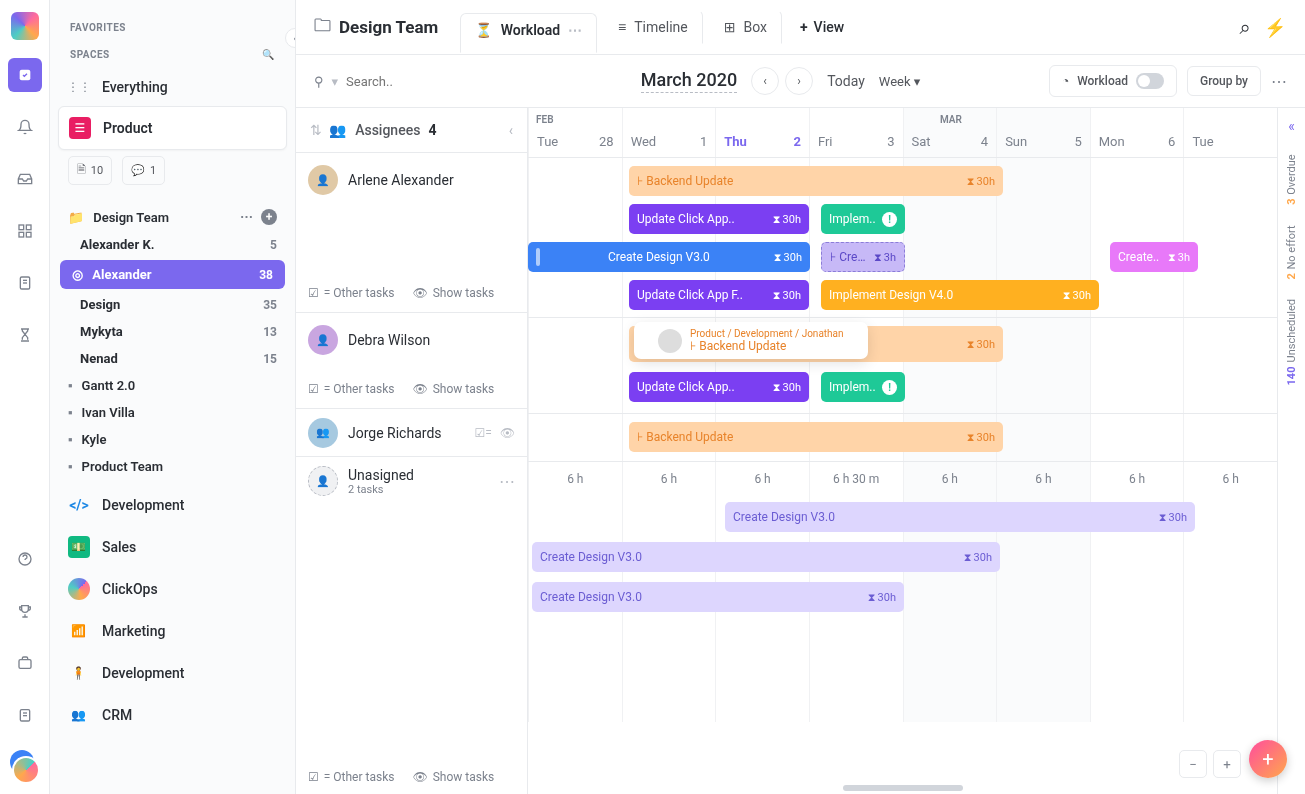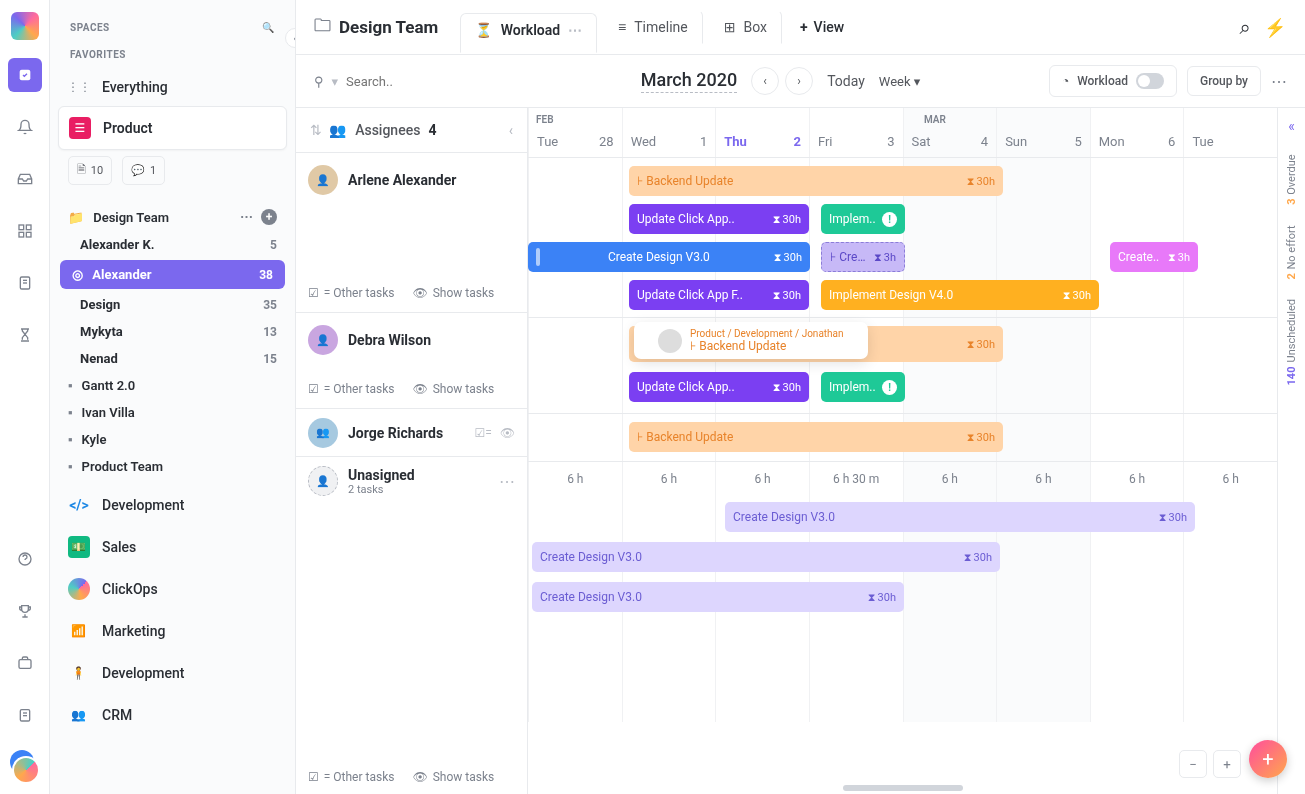--- a/index.html
+++ b/index.html
@@ -48,21 +48,21 @@
 .tb-right{display:flex;gap:10px;align-items:center}
 .pill-btn{border:1px solid #e8eaed;border-radius:6px;padding:7px 12px;font-size:12px;display:flex;align-items:center;gap:8px;cursor:pointer;color:#54575d;font-weight:500}
 .toggle{width:28px;height:16px;border-radius:8px;background:#d1d5db;position:relative}
 .toggle::after{content:"";position:absolute;width:12px;height:12px;border-radius:50%;background:#fff;top:2px;left:2px}
 .content{flex:1;display:flex;min-height:0;position:relative}
 .assignee-col{width:232px;border-right:1px solid #e8eaed;display:flex;flex-direction:column}
 .assignee-hdr{padding:14px 14px;border-bottom:1px solid #e8eaed;display:flex;align-items:center;gap:8px;font-size:14px;font-weight:500;color:#54575d}
 .assignee-row{border-bottom:1px solid #e8eaed;padding:12px;display:flex;flex-direction:column;gap:8px}
 .person{display:flex;align-items:center;gap:10px}
 .person .av{width:30px;height:30px;border-radius:50%;background:#ccc;display:flex;align-items:center;justify-content:center;font-size:11px;color:#54575d}
-.person .name{font-size:14px;font-weight:700}
+.person .name{font-size:14px;font-weight:400}
 .meta-row{display:flex;gap:18px;font-size:12px;color:#7c828d;align-items:center}
 .meta-row .link{display:flex;align-items:center;gap:5px}
 .timeline{flex:1;overflow:auto;position:relative}
 .cal-hdr{display:flex;border-bottom:1px solid #e8eaed;position:relative}
 .cal-month-lbl{position:absolute;top:6px;font-size:10px;color:#7c828d;font-weight:600}
 .day-col{width:97px;border-left:1px solid #f0f1f3;padding:26px 8px 8px;font-size:13px;color:#7c828d;display:flex;justify-content:space-between;align-items:baseline}
 .day-col.weekend{background:#fafbfc}
 .day-col.highlight{color:#7b68ee;font-weight:700}
 .cal-body{position:relative}
 .lane{border-bottom:1px solid #e8eaed;position:relative}
@@ -168,25 +168,25 @@
       <div class="avatar-stack">
           <div class="a1">M</div>
           <div class="a2"></div>
         </div>
     </div>
   </div>
 
   <div class="sidebar">
     <div class="collapse-handle">‹</div>
     <div class="sb-section-label">
+        <span>FAVORITES</span>
+      </div>
+    <div class="sb-section-label">
         <span>SPACES</span>
         <span>🔍</span>
-      </div>
-    <div class="sb-section-label">
-        <span>FAVORITES</span>
       </div>
     <div class="sb-item">
         <span class="icon-sq" style="color:#7c828d">⋮⋮</span>
         <span>Everything</span>
       </div>
     <div class="sb-item sb-item-active">
         <span class="icon-sq">☰</span>
         <span style="font-weight:600">Product</span>
       </div>
     <div class="sb-chips">
@@ -407,21 +407,21 @@
         <div style="flex:1"></div>
         <div class="meta-row" style="padding:10px 12px">
           <span class="link">☑ <span>= Other tasks</span></span>
           <span class="link">👁 <span>Show tasks</span></span>
         </div>
       </div>
 
       <div class="timeline">
         <div class="cal-hdr">
           <span class="cal-month-lbl" style="left:8px">FEB</span>
-          <span class="cal-month-lbl" style="left:396px">MAR</span>
+          <span class="cal-month-lbl" style="left:412px">MAR</span>
           <div class="day-col">
               <span>Tue</span>
               <span>28</span>
             </div>
           <div class="day-col">
               <span>Wed</span>
               <span>1</span>
             </div>
           <div class="day-col highlight">
               <span>Thu</span>

